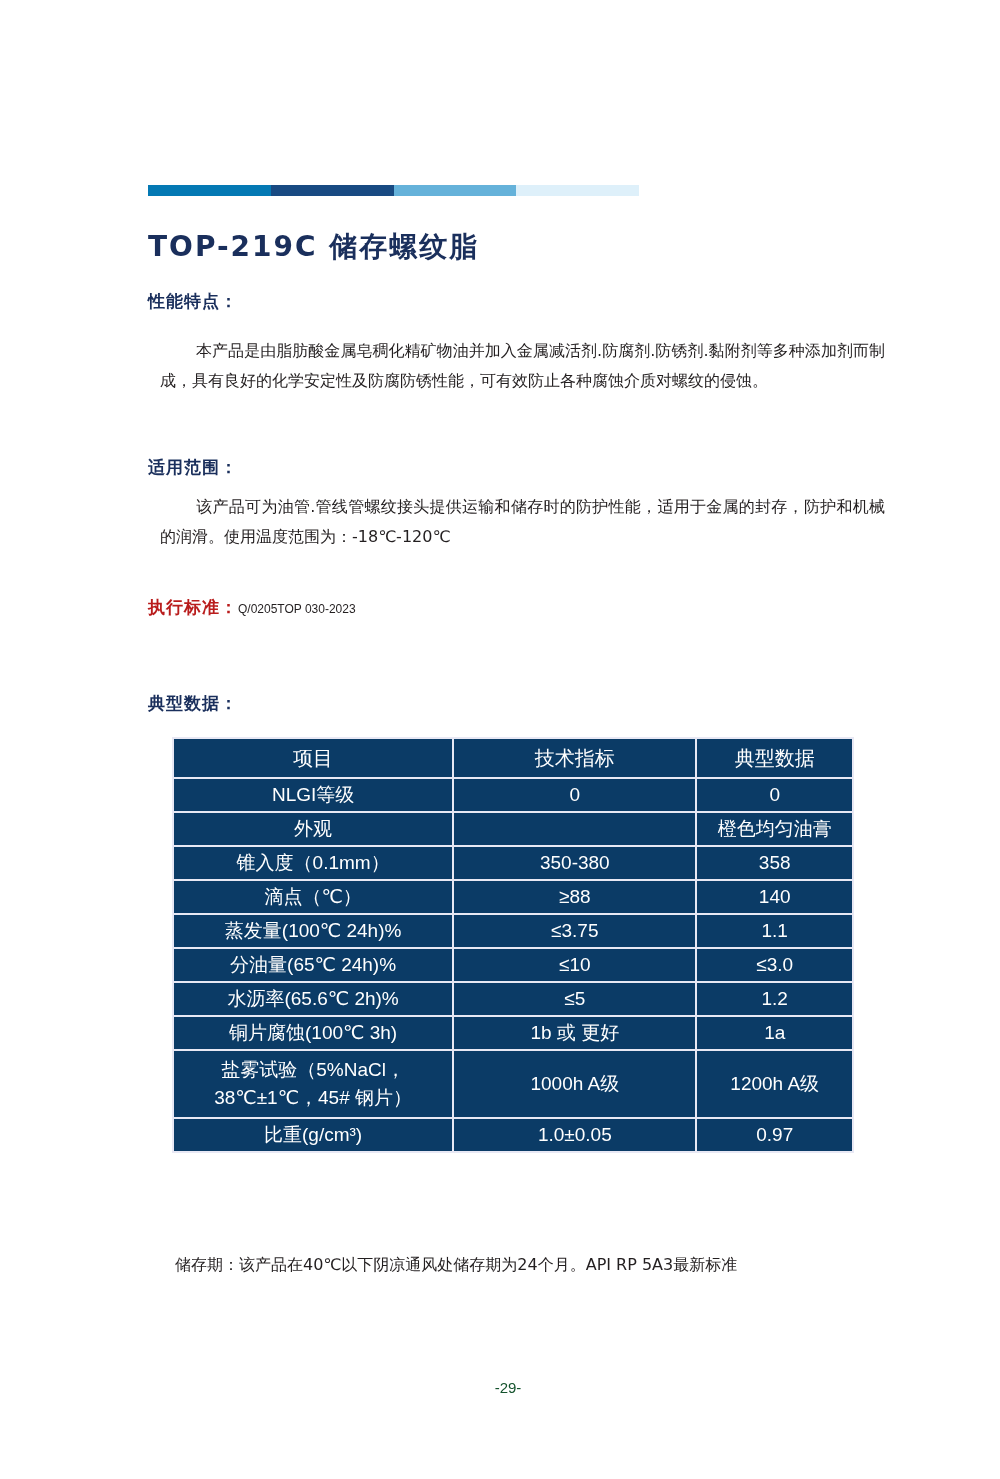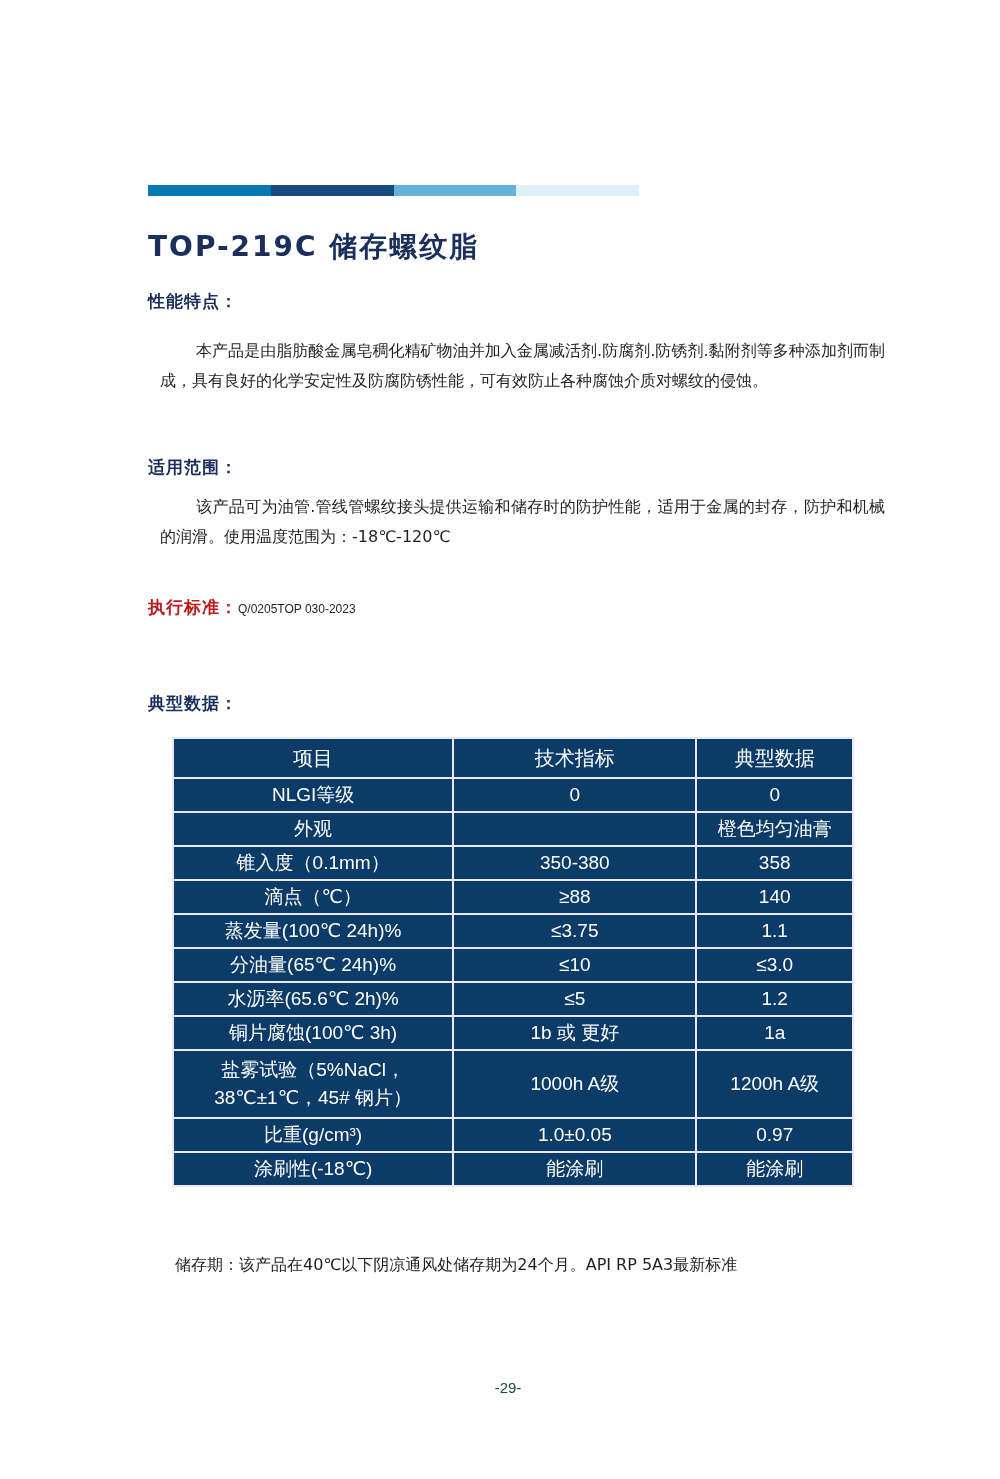--- a/index.html
+++ b/index.html
@@ -135,23 +135,18 @@
     <tr class="tall">
       <td><span>盐雾试验（5%NaCl，</span><br><span>38℃±1℃，45# 钢片）</span></td>
       <td>1000h A级</td>
       <td>1200h A级</td>
     </tr>
     <tr>
       <td>比重(g/cm³)</td>
       <td>1.0±0.05</td>
       <td>0.97</td>
     </tr>
-    <tr>
-      <td>涂刷性(-18℃)</td>
-      <td>能涂刷</td>
-      <td>能涂刷</td>
-    </tr>
   </tbody>
 </table>
 
 <div class="footnote">储存期：该产品在40℃以下阴凉通风处储存期为24个月。API RP 5A3最新标准</div>
 
 <div class="page-number">-29-</div>
 
 </body></html>

